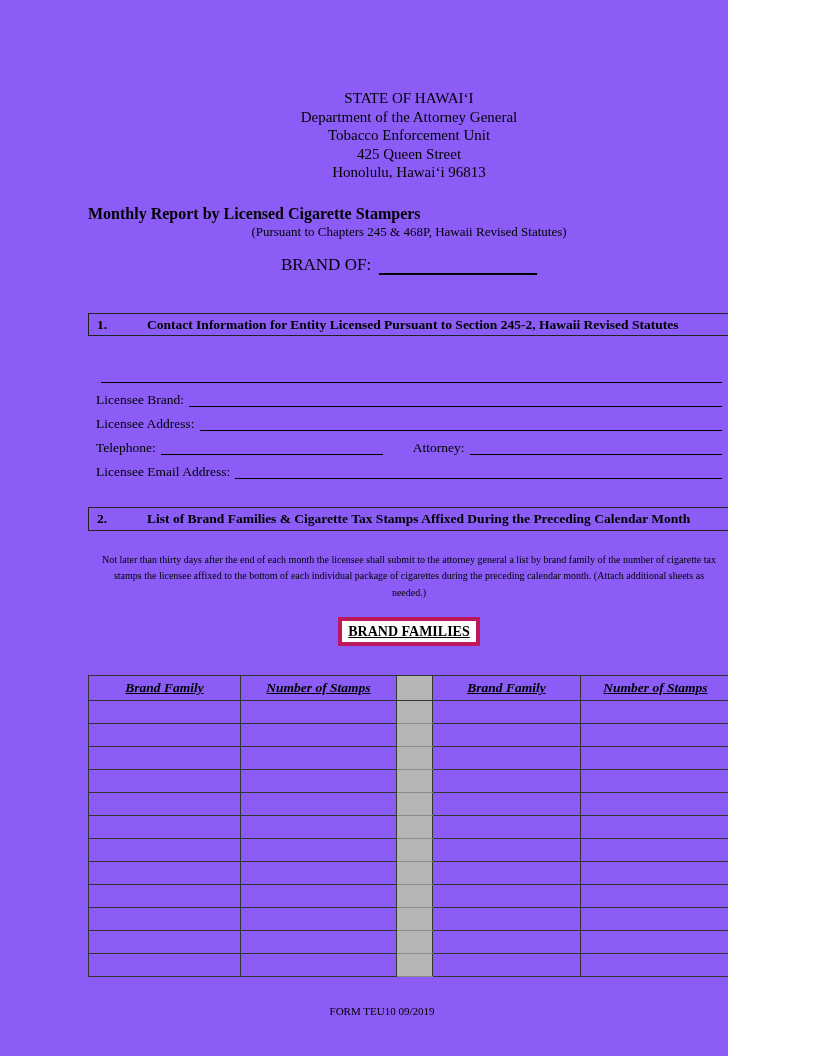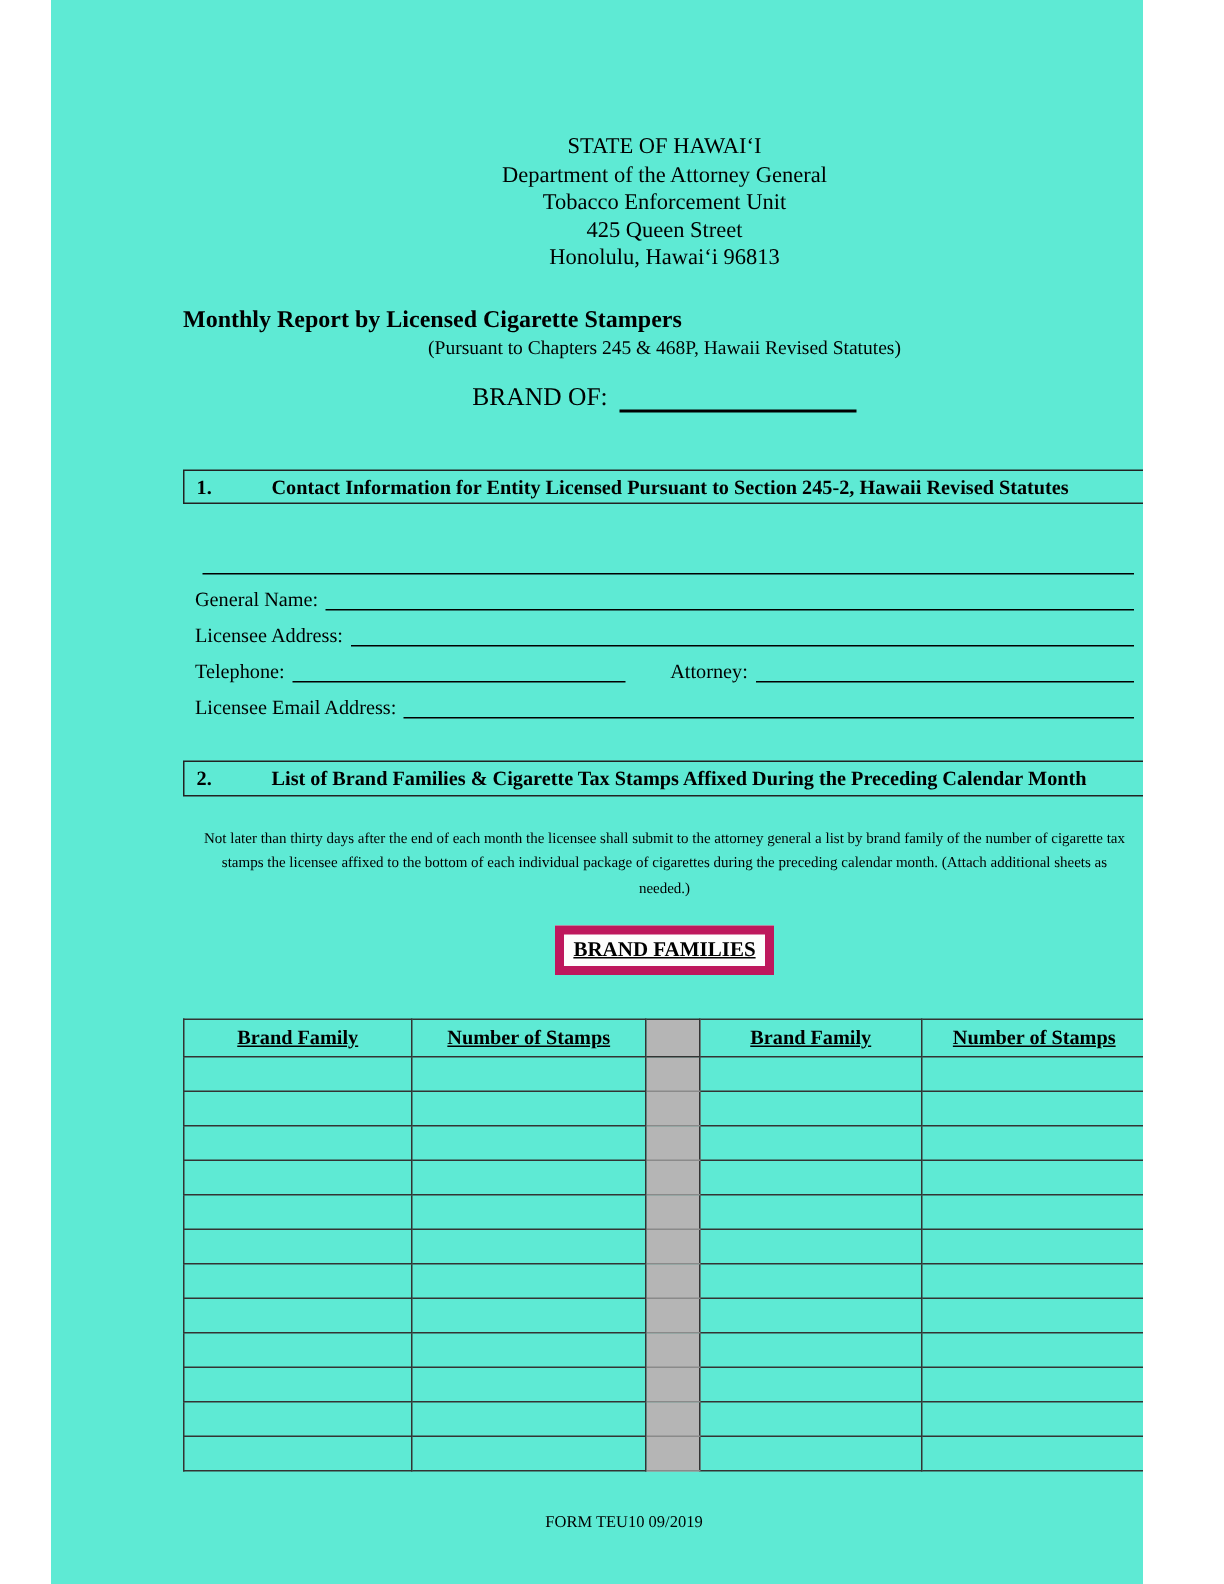--- a/index.html
+++ b/index.html
@@ -3,23 +3,23 @@
 <meta charset="utf-8">
 <style>
   :root{
     --sep-gray:#b5b5b5;
     --tbl-border:#333333;
     --box-border:#222222;
   }
   *{box-sizing:border-box;margin:0;padding:0;}
   html,body{background:#ffffff;}
   .page{
-    width:728px;height:1056px;background:#5eead4;color:#000;
+    width:728px;height:1056px;background:#8b5cf6;color:#000;
     font-family:"Liberation Serif","DejaVu Serif",serif;
-    overflow:hidden;position:relative;margin-left:34px;
+    overflow:hidden;position:relative;
   }
   .content{width:642px;margin-left:88px;}
   .letterhead{padding-top:89px;text-align:center;font-size:15px;line-height:18.6px;}
   .doc-title{margin-top:22px;text-align:left;font-size:16px;font-weight:bold;line-height:19px;}
   .doc-subtitle{text-align:center;font-size:13px;line-height:17px;}
   .month-row{margin-top:14px;display:flex;justify-content:center;align-items:flex-end;font-size:17px;line-height:21px;}
   .month-line{width:158px;height:19px;border-bottom:2px solid #000;margin-left:8px;}
   .section-box{
     margin-top:38px;border:1px solid var(--box-border);
     display:flex;align-items:center;
@@ -31,33 +31,33 @@
   .sec-title{flex:1;}
   .fields{margin-top:31px;padding:0 8px;}
   .field-row{display:flex;align-items:flex-end;font-size:13.5px;line-height:15px;margin-bottom:8px;}
   .flabel{flex:0 0 auto;white-space:nowrap;}
   .fline{flex:1;height:16px;border-bottom:1px solid #000;margin-left:5px;}
   .fline.fixed{flex:0 0 auto;width:222px;}
   .gap-label{margin-left:30px;}
   .instructions{margin-top:21px;padding:0 8px;font-size:10px;line-height:16.4px;text-align:center;}
   .bf-wrap{margin-top:16px;text-align:center;}
   .bf-box{
-    display:inline-block;border:6px solid #be185d;background:#fdfdfd;
+    display:inline-block;border:4px solid #be185d;background:#fdfdfd;
     padding:2px 6px;font-size:14px;font-weight:bold;text-decoration:underline;
     line-height:17px;
   }
   table.brand-table{
     margin-top:29px;width:642px;border-collapse:collapse;table-layout:fixed;
   }
   .brand-table th,.brand-table td{
     border:1px solid var(--tbl-border);
   }
   .brand-table th{
     font-size:13.5px;font-weight:bold;text-decoration:underline;
-    text-align:center;height:25px;padding:2px;
+    text-align:center;height:25px;padding:2px;font-style:italic;
   }
   .brand-table td.entry-cell{height:23px;}
   .brand-table .sep-cell{background:var(--sep-gray);}
   .brand-table tbody td.sep-cell{border-top-color:#8a8a8a;border-bottom-color:#8a8a8a;}
   .doc-footer{margin-top:26px;font-size:11px;line-height:16px;text-align:center;padding-right:54px;}
 </style>
 </head>
 <body>
 
 <div class="page">
@@ -82,21 +82,21 @@
     <div class="section-box">
       <span class="sec-num">1.</span>
       <span class="sec-title">Contact Information for Entity Licensed Pursuant to Section 245-2, Hawaii Revised Statutes</span>
     </div>
 
     <div class="fields">
       <div class="field-row">
         <span class="fline"></span>
       </div>
       <div class="field-row">
-        <span class="flabel">General Name:</span>
+        <span class="flabel">Licensee Brand:</span>
         <span class="fline"></span>
       </div>
       <div class="field-row">
         <span class="flabel">Licensee Address:</span>
         <span class="fline"></span>
       </div>
       <div class="field-row">
         <span class="flabel">Telephone:</span>
         <span class="fline fixed"></span>
         <span class="flabel gap-label">Attorney:</span>

